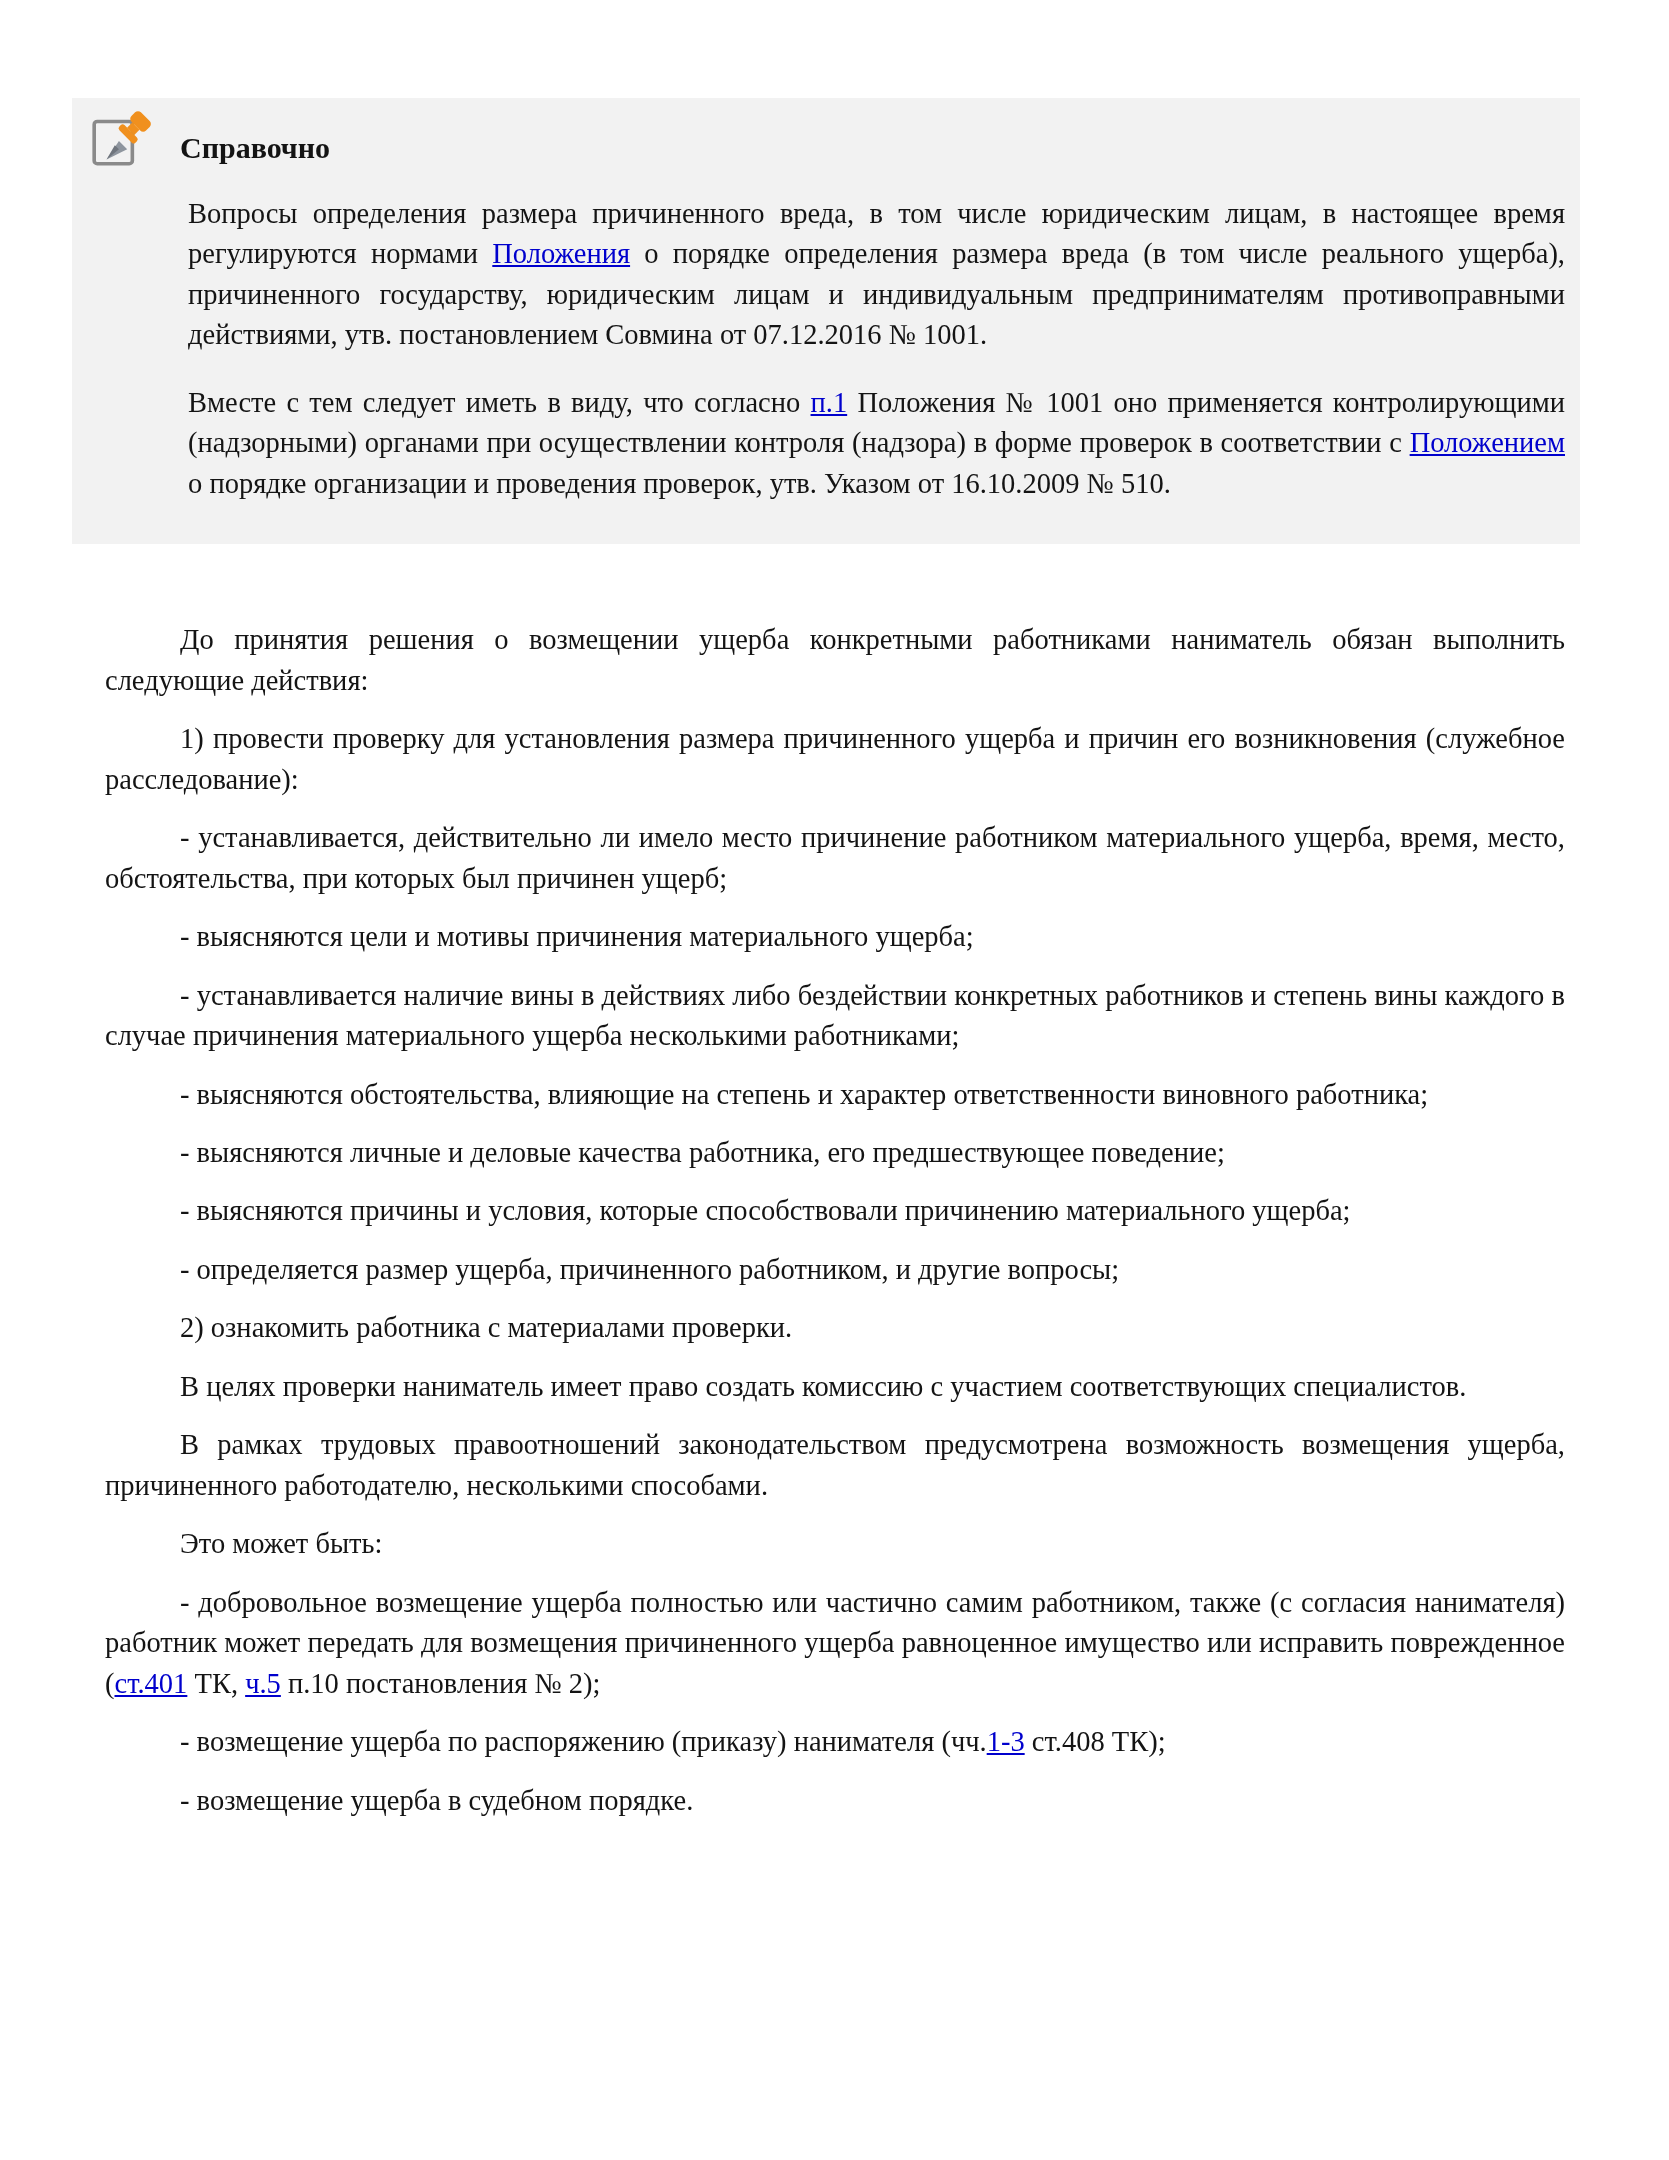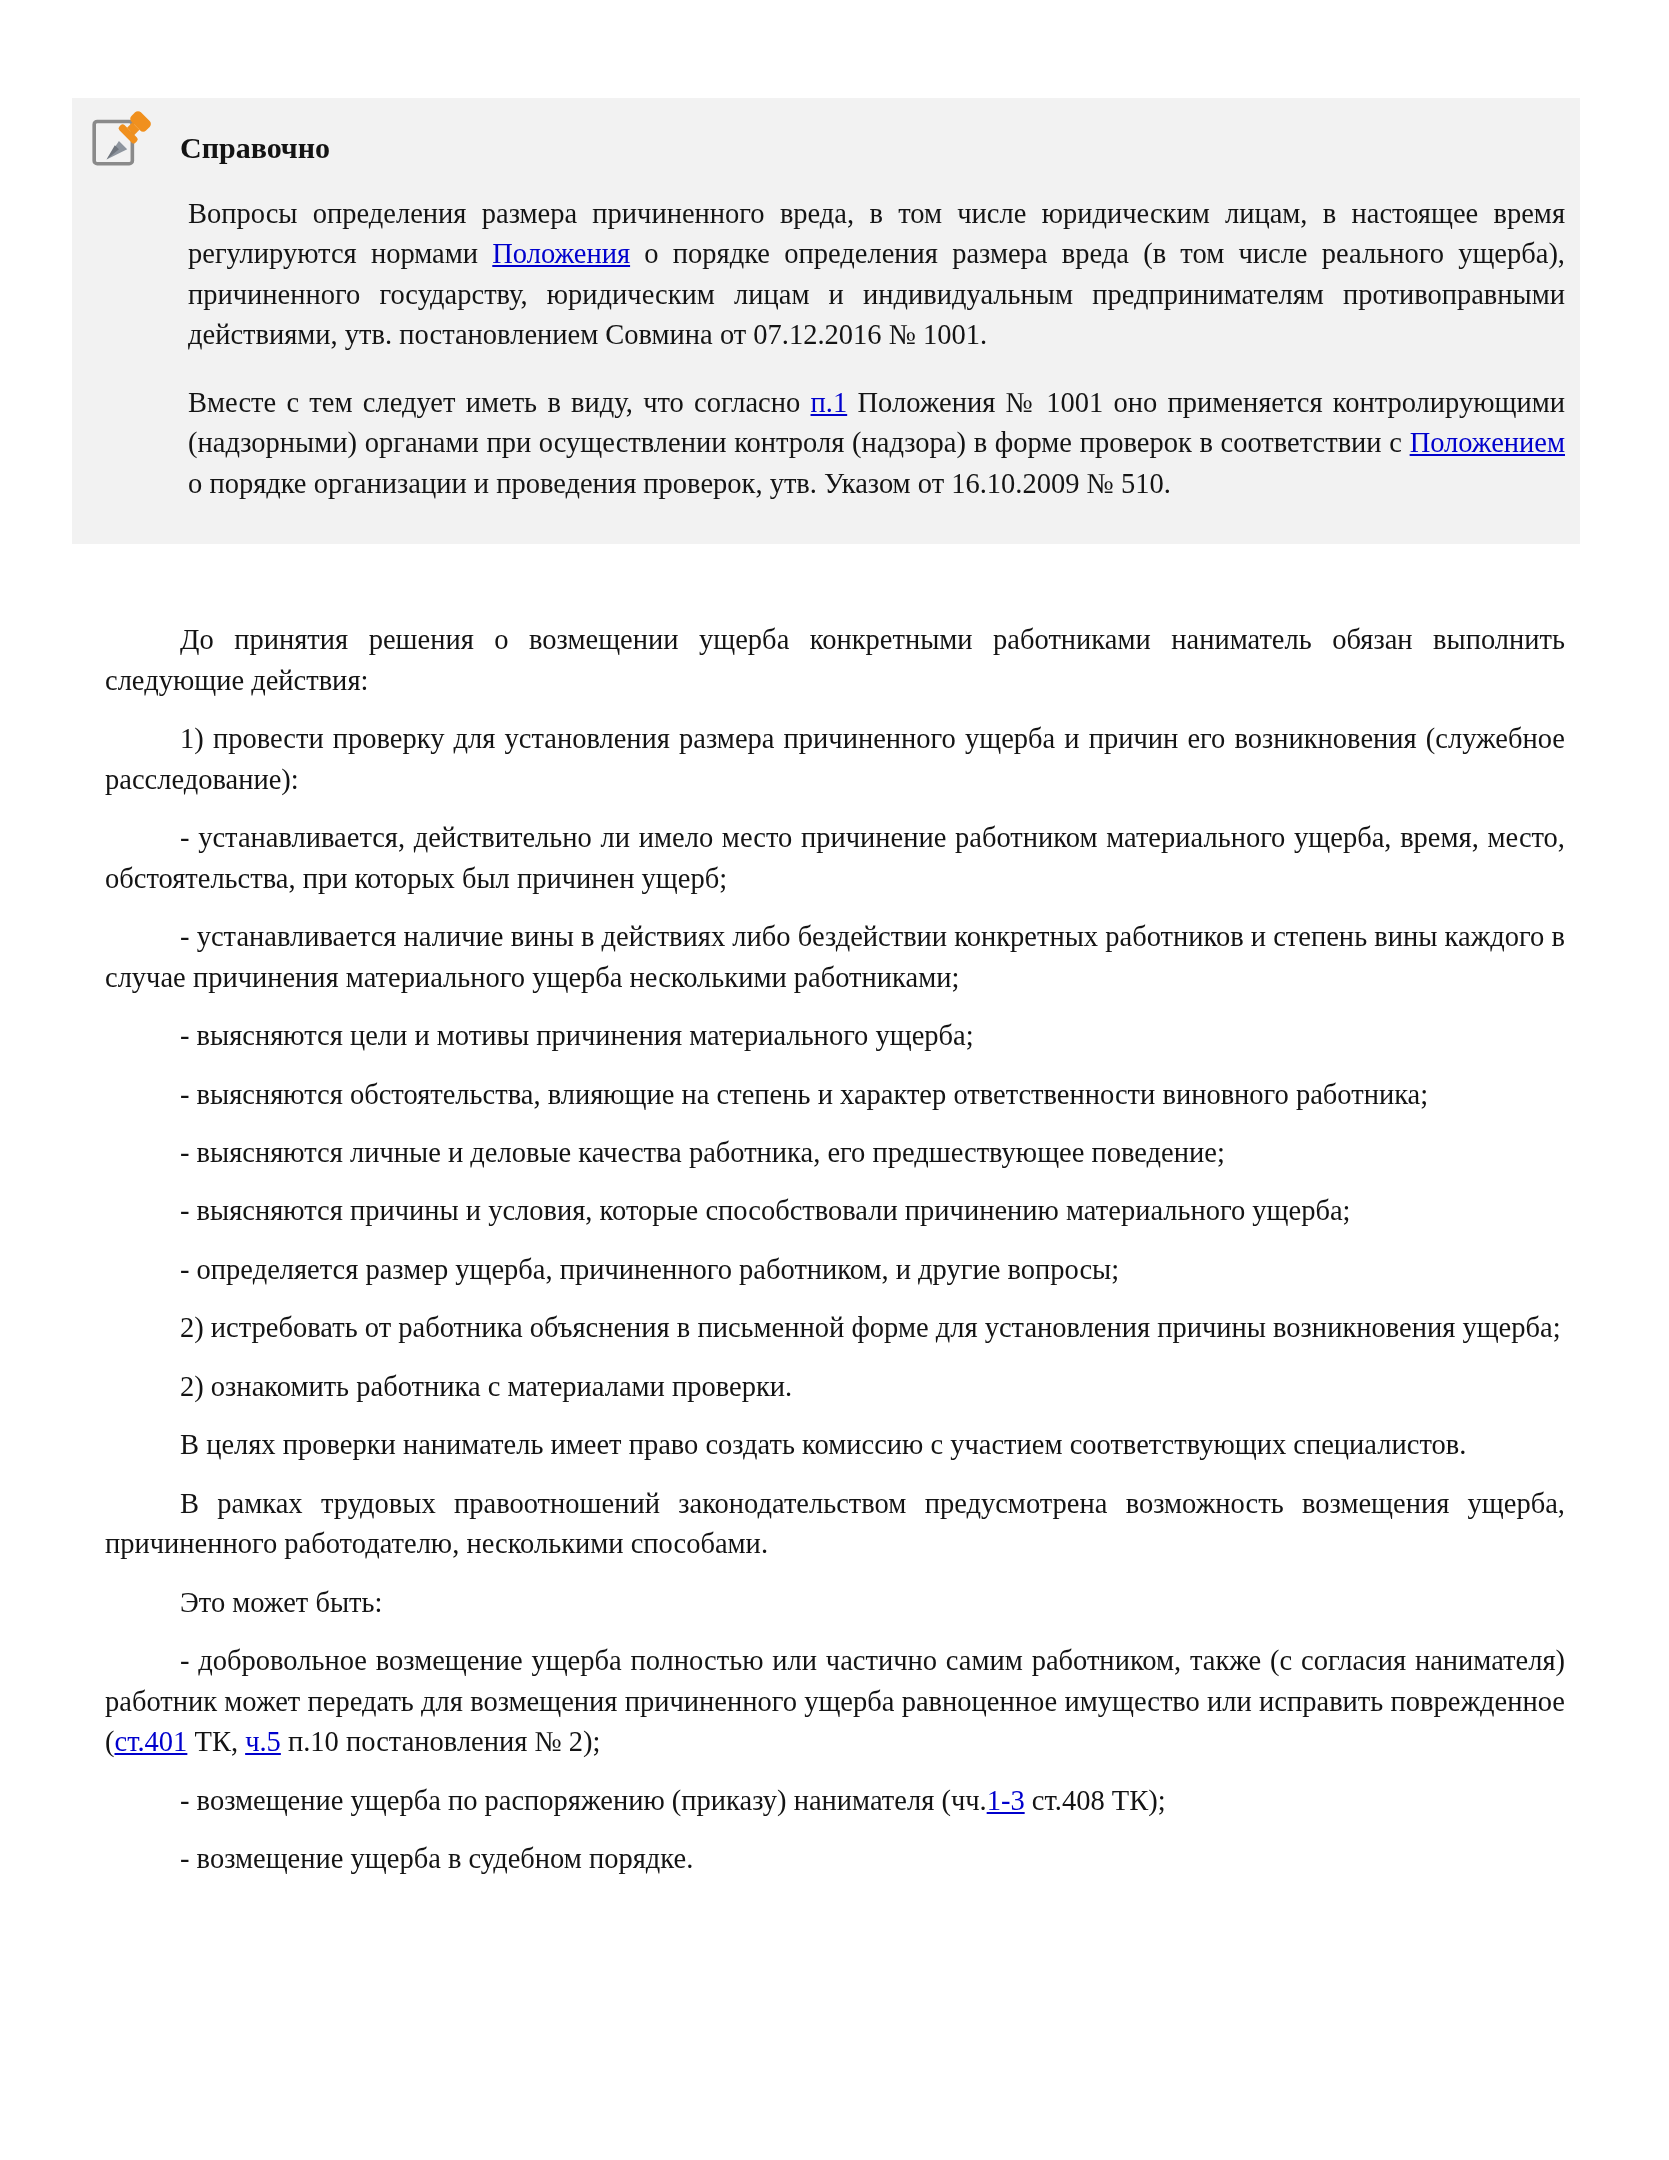--- a/index.html
+++ b/index.html
@@ -87,27 +87,26 @@
     </span>
     <h3 class="note-title">Справочно</h3>
     <p class="note-para">Вопросы определения размера причиненного вреда, в том числе юридическим лицам, в настоящее время регулируются нормами <a class="doc-link" href="#">Положения</a> о порядке определения размера вреда (в том числе реального ущерба), причиненного государству, юридическим лицам и индивидуальным предпринимателям противоправными действиями, утв. постановлением Совмина от 07.12.2016 №&nbsp;1001.</p>
     <p class="note-para">Вместе с тем следует иметь в виду, что согласно <a class="doc-link" href="#">п.1</a> Положения №&nbsp;1001 оно применяется контролирующими (надзорными) органами при осуществлении контроля (надзора) в форме проверок в соответствии с <a class="doc-link" href="#">Положением</a> о порядке организации и проведения проверок, утв. Указом от 16.10.2009 №&nbsp;510.</p>
   </section>
 
   <section class="main">
     <p class="para lead">До принятия решения о возмещении ущерба конкретными работниками наниматель обязан выполнить следующие действия:</p>
     <p class="para">1) провести проверку для установления размера причиненного ущерба и причин его возникновения (служебное расследование):</p>
     <p class="para">- устанавливается, действительно ли имело место причинение работником материального ущерба, время, место, обстоятельства, при которых был причинен ущерб;</p>
+    <p class="para">- выясняются цели и мотивы причинения материального ущерба;</p>
     <p class="para">- устанавливается наличие вины в действиях либо бездействии конкретных работников и степень вины каждого в случае причинения материального ущерба несколькими работниками;</p>
-    <p class="para">- выясняются цели и мотивы причинения материального ущерба;</p>
     <p class="para">- выясняются обстоятельства, влияющие на степень и характер ответственности виновного работника;</p>
     <p class="para">- выясняются личные и деловые качества работника, его предшествующее поведение;</p>
     <p class="para">- выясняются причины и условия, которые способствовали причинению материального ущерба;</p>
     <p class="para">- определяется размер ущерба, причиненного работником, и другие вопросы;</p>
-    <p class="para">2) истребовать от работника объяснения в письменной форме для установления причины возникновения ущерба;</p>
     <p class="para">2) ознакомить работника с материалами проверки.</p>
     <p class="para">В целях проверки наниматель имеет право создать комиссию с участием соответствующих специалистов.</p>
     <p class="para">В рамках трудовых правоотношений законодательством предусмотрена возможность возмещения ущерба, причиненного работодателю, несколькими способами.</p>
     <p class="para">Это может быть:</p>
     <p class="para">- добровольное возмещение ущерба полностью или частично самим работником, также (с согласия нанимателя) работник может передать для возмещения причиненного ущерба равноценное имущество или исправить поврежденное (<a class="doc-link" href="#">ст.401</a> ТК, <a class="doc-link" href="#">ч.5</a> п.10 постановления №&nbsp;2);</p>
     <p class="para">- возмещение ущерба по распоряжению (приказу) нанимателя (чч.<a class="doc-link" href="#">1-3</a> ст.408 ТК);</p>
     <p class="para">- возмещение ущерба в судебном порядке.</p>
   </section>
 
 </div>

